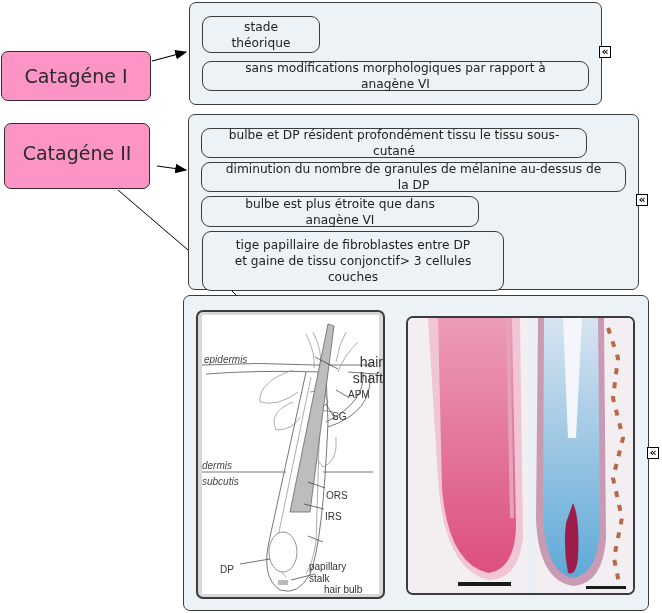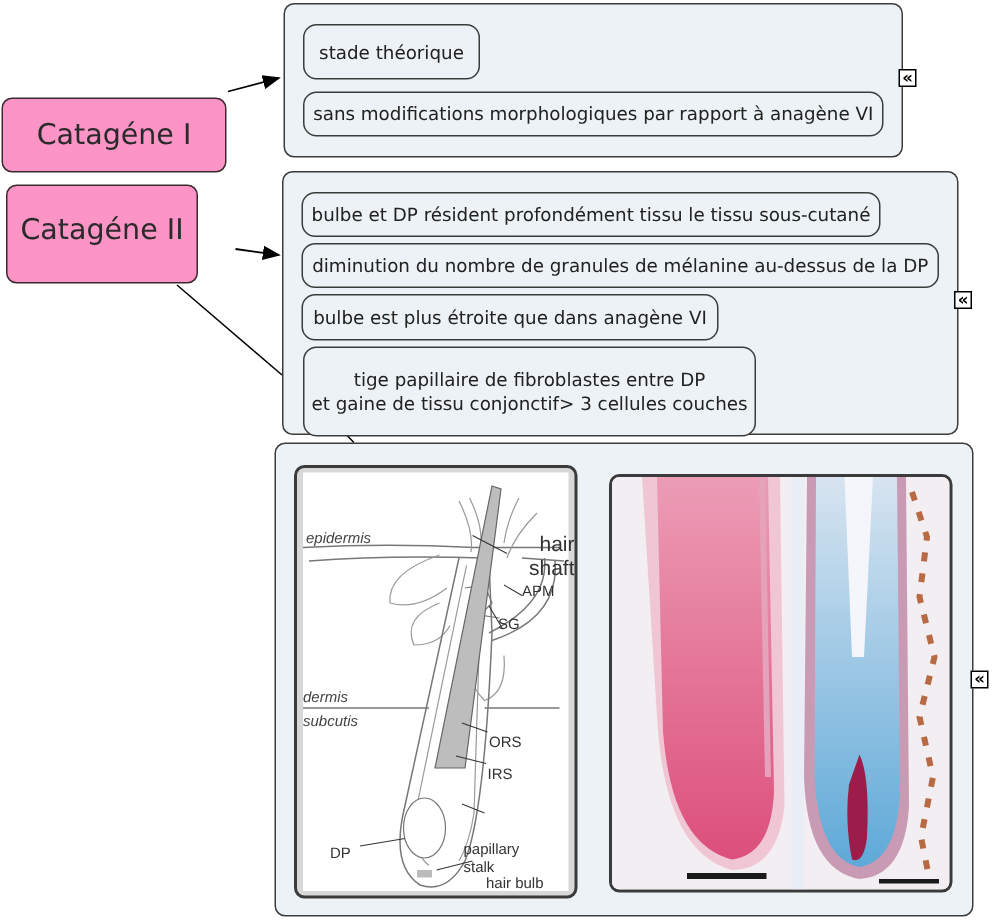--- a/index.html
+++ b/index.html
@@ -3,55 +3,55 @@
 <meta charset="utf-8">
 <style>
   html, body { margin:0; padding:0; background:#ffffff; }
   body { width:662px; height:613px; position:relative; overflow:hidden;
          font-family:"DejaVu Sans", "Liberation Sans", sans-serif; color:#222; }
   .topic { position:absolute; background:#fd94c6; border:1px solid #3a2a30; border-radius:7px;
            display:flex; align-items:center; justify-content:center; font-size:19px; color:#2a2a2a; box-sizing:border-box; }
   .panel { position:absolute; background:#ecf2f5; border:1px solid #3c3c3c; border-radius:7px; box-sizing:border-box; }
   .node { position:absolute; background:#ecf2f5; border:1px solid #3c3c3c; border-radius:9px;
           font-size:12.2px; color:#222; box-sizing:border-box; display:flex; align-items:center; justify-content:center;
-          white-space:pre-line; text-align:center; line-height:16px; padding:0 0; }
+          white-space:pre-line; text-align:center; line-height:16px; padding:0 21px; }
   .collapse { position:absolute; width:12px; height:12px; border:1px solid #000; background:#fff; box-sizing:border-box;
               font-size:11px; line-height:10px; text-align:center; font-weight:bold; color:#000; }
   svg.links { position:absolute; left:0; top:0; }
   .imgframe { position:absolute; border:2px solid #3b3b3b; border-radius:7px; box-sizing:border-box; overflow:hidden; }
 </style>
 </head>
 <body>
 
 <svg class="links" width="662" height="613">
   <defs>
     <marker id="arr" markerWidth="10" markerHeight="8" refX="9" refY="4" orient="auto">
       <path d="M0,0 L10,4 L0,8 z" fill="#000"></path>
     </marker>
   </defs>
   <line x1="152" y1="61" x2="186" y2="52" stroke="#000" stroke-width="1.2" marker-end="url(#arr)"></line>
   <line x1="157" y1="166" x2="186" y2="170" stroke="#000" stroke-width="1.2" marker-end="url(#arr)"></line>
   <line x1="118" y1="190" x2="188" y2="250" stroke="#000" stroke-width="1"></line>
   <line x1="230" y1="289" x2="236" y2="295" stroke="#000" stroke-width="1"></line>
 </svg>
 
-<div class="topic" style="left:1px; top:65px; width:150px; height:50px;">
+<div class="topic" style="left:1px; top:51px; width:150px; height:50px;">
   <span>Catagéne I</span>
 </div>
 
 <div class="panel" style="left:189px; top:2px; width:413px; height:103px;"></div>
 <div class="node" style="left:202px; top:16px; width:118px; height:37px;">
   <span>stade théorique</span>
 </div>
 <div class="node" style="left:202px; top:61px; width:387px; height:30px;">
   <span>sans modifications morphologiques par rapport à anagène VI</span>
 </div>
 <div class="collapse" style="left:599px; top:46px;">«</div>
 
-<div class="topic" style="left:4px; top:123px; width:128px; height:66px;">
+<div class="topic" style="left:4px; top:123px; width:146px; height:66px;">
   <span style="margin-top:-6px;">Catagéne II</span>
 </div>
 
 <div class="panel" style="left:188px; top:114px; width:451px; height:176px;"></div>
 <div class="node" style="left:201px; top:128px; width:386px; height:30px;">
   <span>bulbe et DP résident profondément tissu le tissu sous-cutané</span>
 </div>
 <div class="node" style="left:201px; top:162px; width:425px; height:30px;">
   <span>diminution du nombre de granules de mélanine au-dessus de la DP</span>
 </div>

